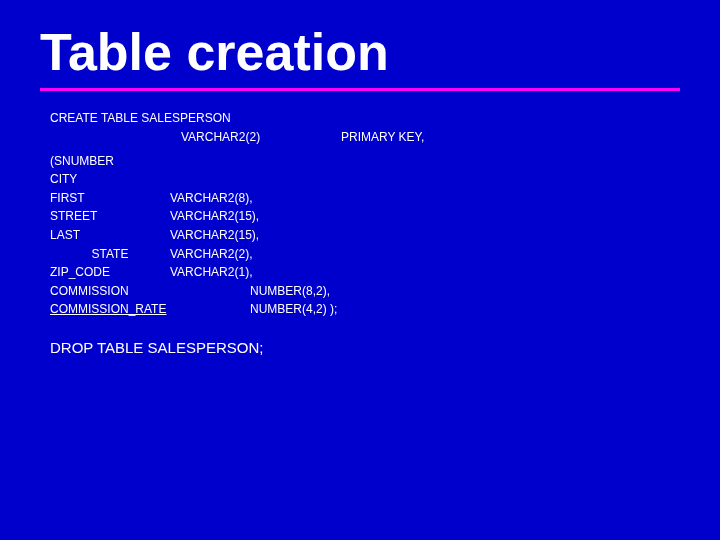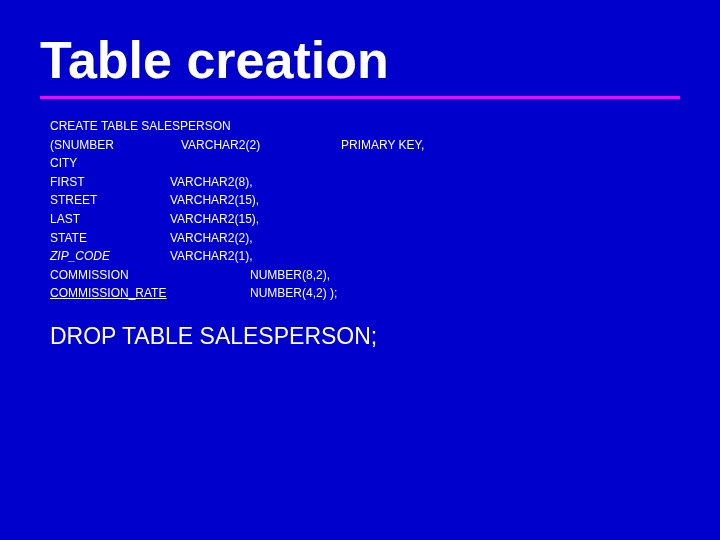--- a/index.html
+++ b/index.html
@@ -13,21 +13,21 @@
       height: 540px;
       background-color: #0000cc;
       font-family: Arial, Helvetica, sans-serif;
       overflow: hidden;
     }
 
     .slide {
       width: 720px;
       height: 540px;
       background-color: #0000cc;
-      padding: 30px 40px;
+      padding: 22px 40px;
       position: relative;
     }
 
     .title {
       font-size: 52px;
       font-weight: bold;
       color: #ffffff;
       margin-bottom: 6px;
       letter-spacing: 0px;
     }
@@ -47,61 +47,61 @@
     }
 
     .code-line {
       display: flex;
       white-space: pre;
     }
 
     .drop-section {
       margin-top: 20px;
       font-family: Arial, Helvetica, sans-serif;
-      font-size: 23px;
+      font-size: 15px;
       color: #ffffff;
       padding-left: 10px;
     }
   </style>
 </head>
 <body>
 
 <div class="slide">
   <h1 class="title">Table creation</h1>
   <div class="divider"></div>
   <div class="code-block">
     <div class="code-line">
       <span>CREATE TABLE SALESPERSON</span>
     </div>
     <div class="code-line">
-      <span style="display:inline-block; width:120px;">(SNUMBER</span>
+      <span style="display:inline-block; width:120px;margin-top:24px;">(SNUMBER</span>
       <span style="display:inline-block; width:160px;margin-left:11px;">VARCHAR2(2)</span>
       <span>PRIMARY KEY,</span>
     </div>
     <div class="code-line">
       <span style="display:inline-block; width:120px;">CITY</span>
     </div>
     <div class="code-line">
       <span style="display:inline-block; width:120px;">FIRST</span>
       <span>VARCHAR2(8),</span>
     </div>
     <div class="code-line">
       <span style="display:inline-block; width:120px;">STREET</span>
       <span>VARCHAR2(15),</span>
     </div>
     <div class="code-line">
       <span style="display:inline-block; width:120px;">LAST</span>
       <span>VARCHAR2(15),</span>
     </div>
     <div class="code-line">
-      <span style="display:inline-block; width:120px;">STATE</span>
+      <span style="display:inline-block; width:120px;text-align:center;">STATE</span>
       <span>VARCHAR2(2),</span>
     </div>
     <div class="code-line">
-      <span style="display:inline-block; width:120px;font-style:italic;">ZIP_CODE</span>
+      <span style="display:inline-block; width:120px;">ZIP_CODE</span>
       <span>VARCHAR2(1),</span>
     </div>
     <div class="code-line">
       <span style="display:inline-block; width:200px;">COMMISSION</span>
       <span>NUMBER(8,2),</span>
     </div>
     <div class="code-line">
       <span style="display:inline-block; width:200px;text-decoration:underline;">COMMISSION_RATE</span>
       <span>NUMBER(4,2) );</span>
     </div>

